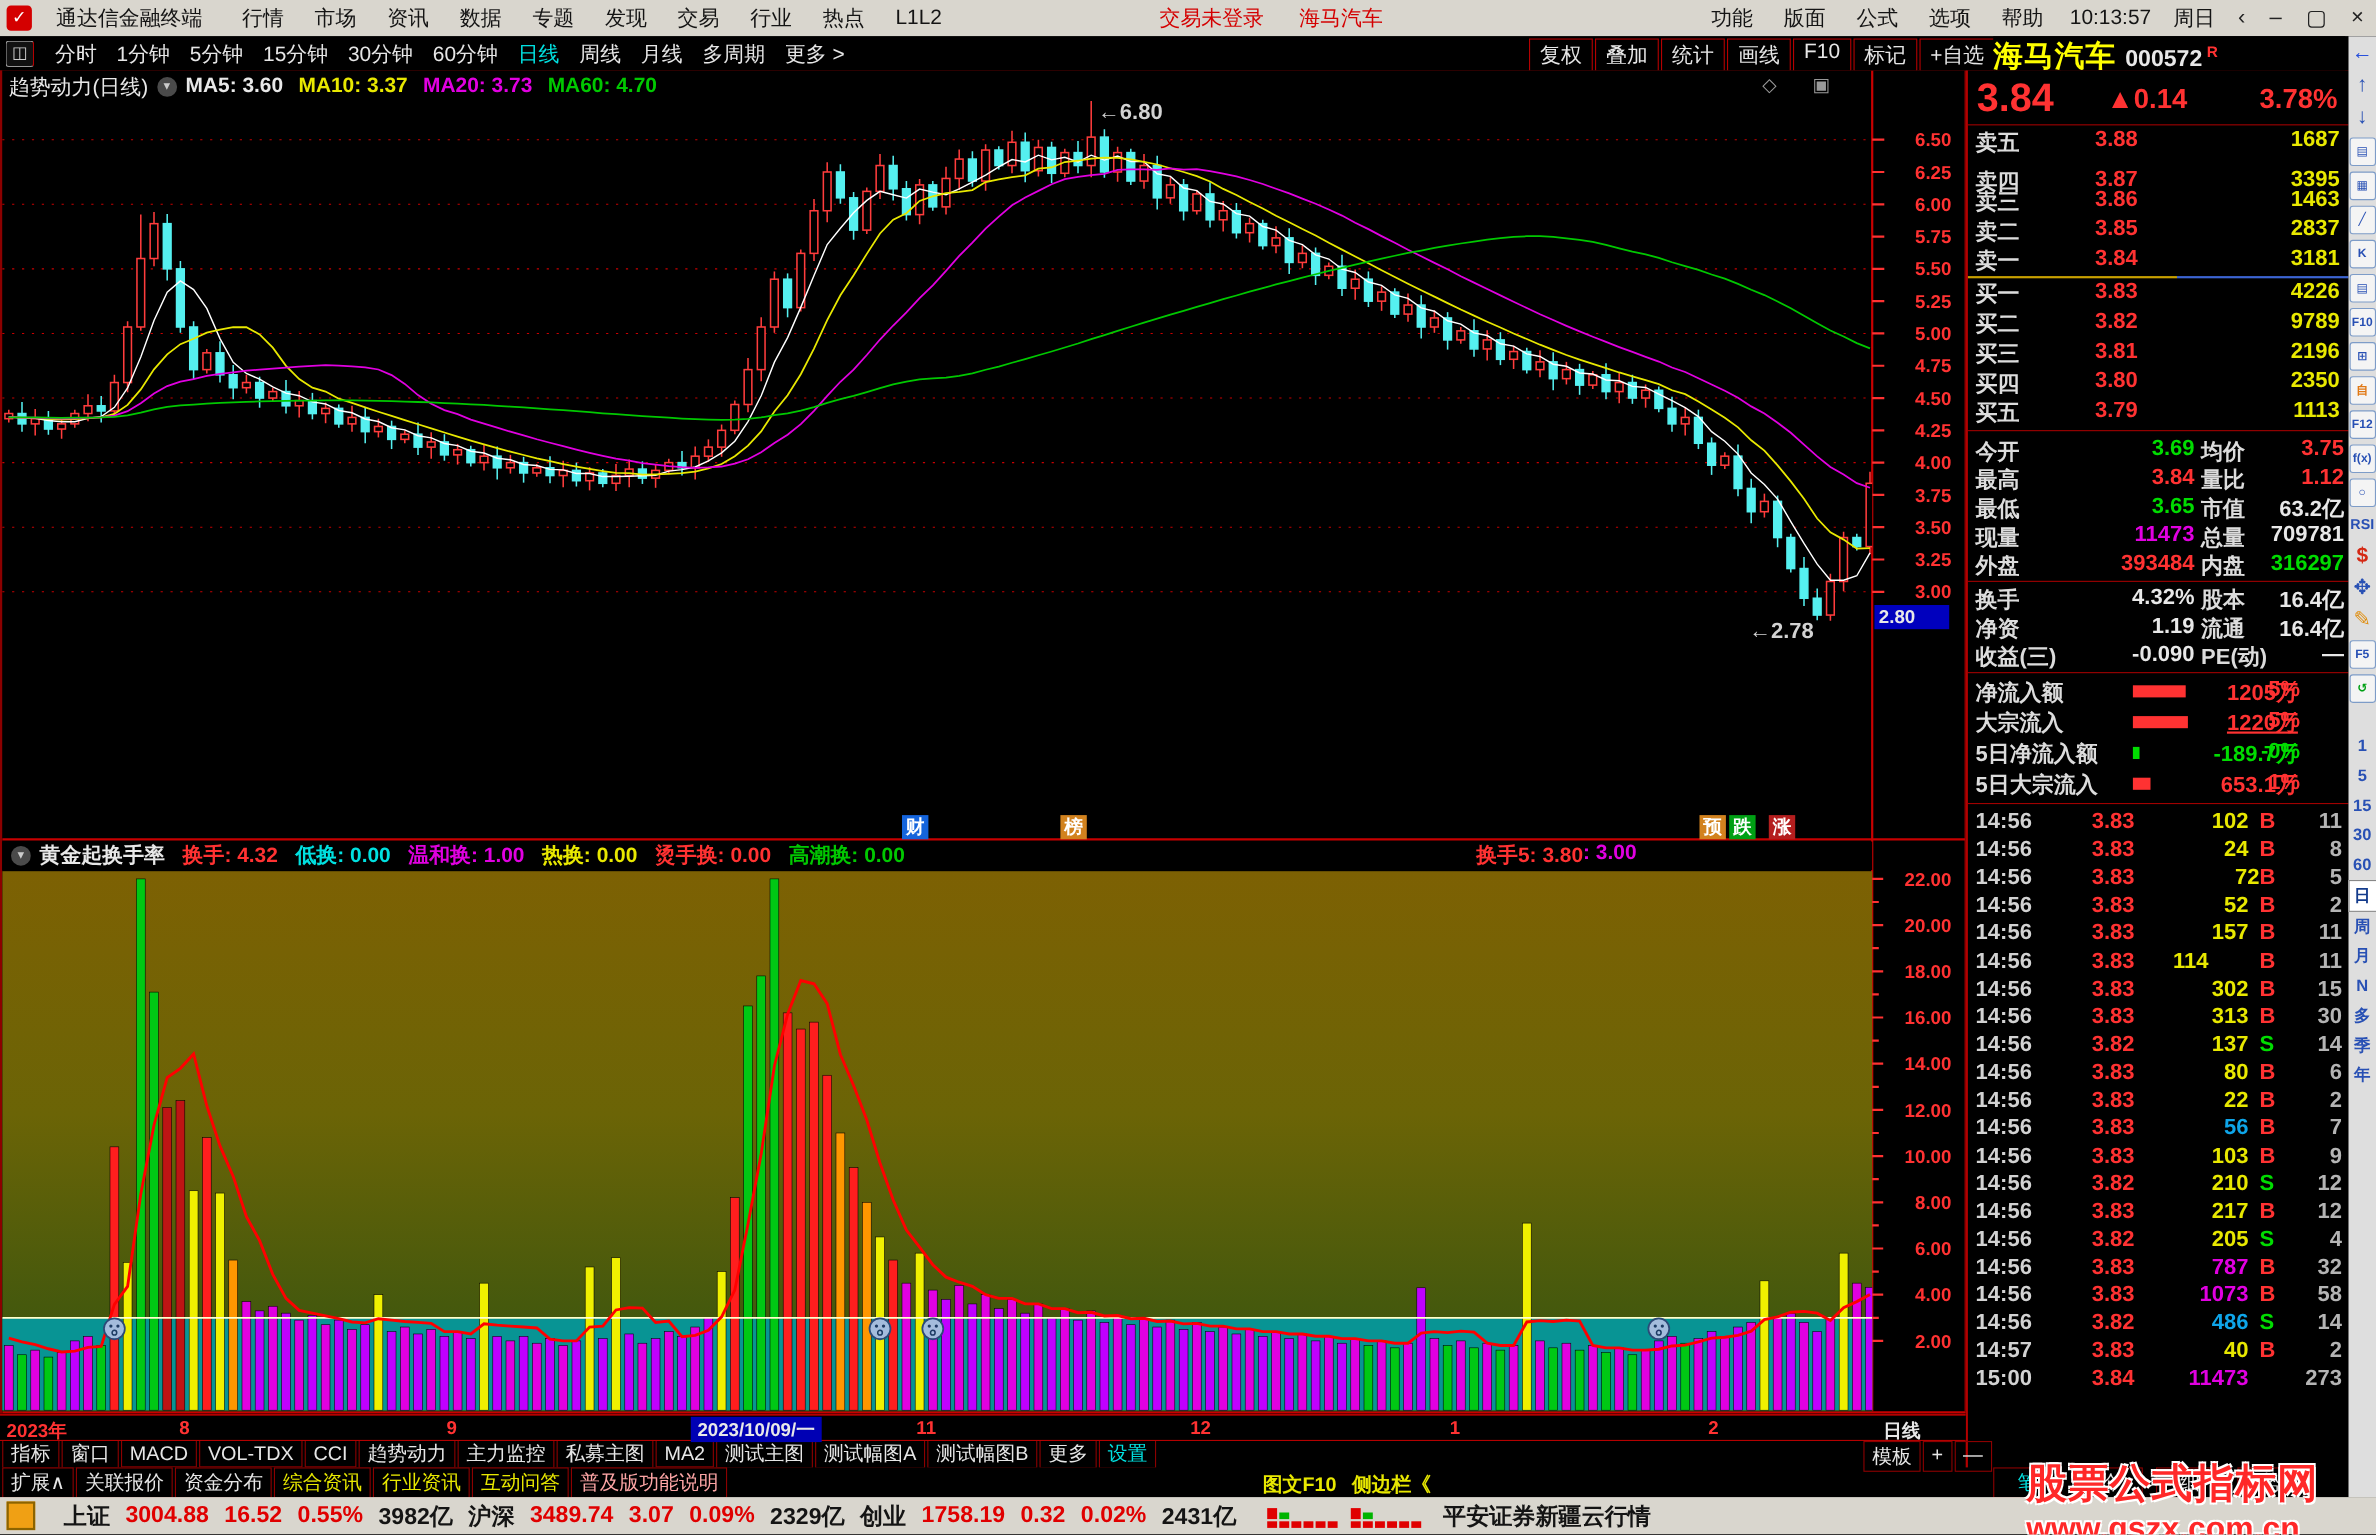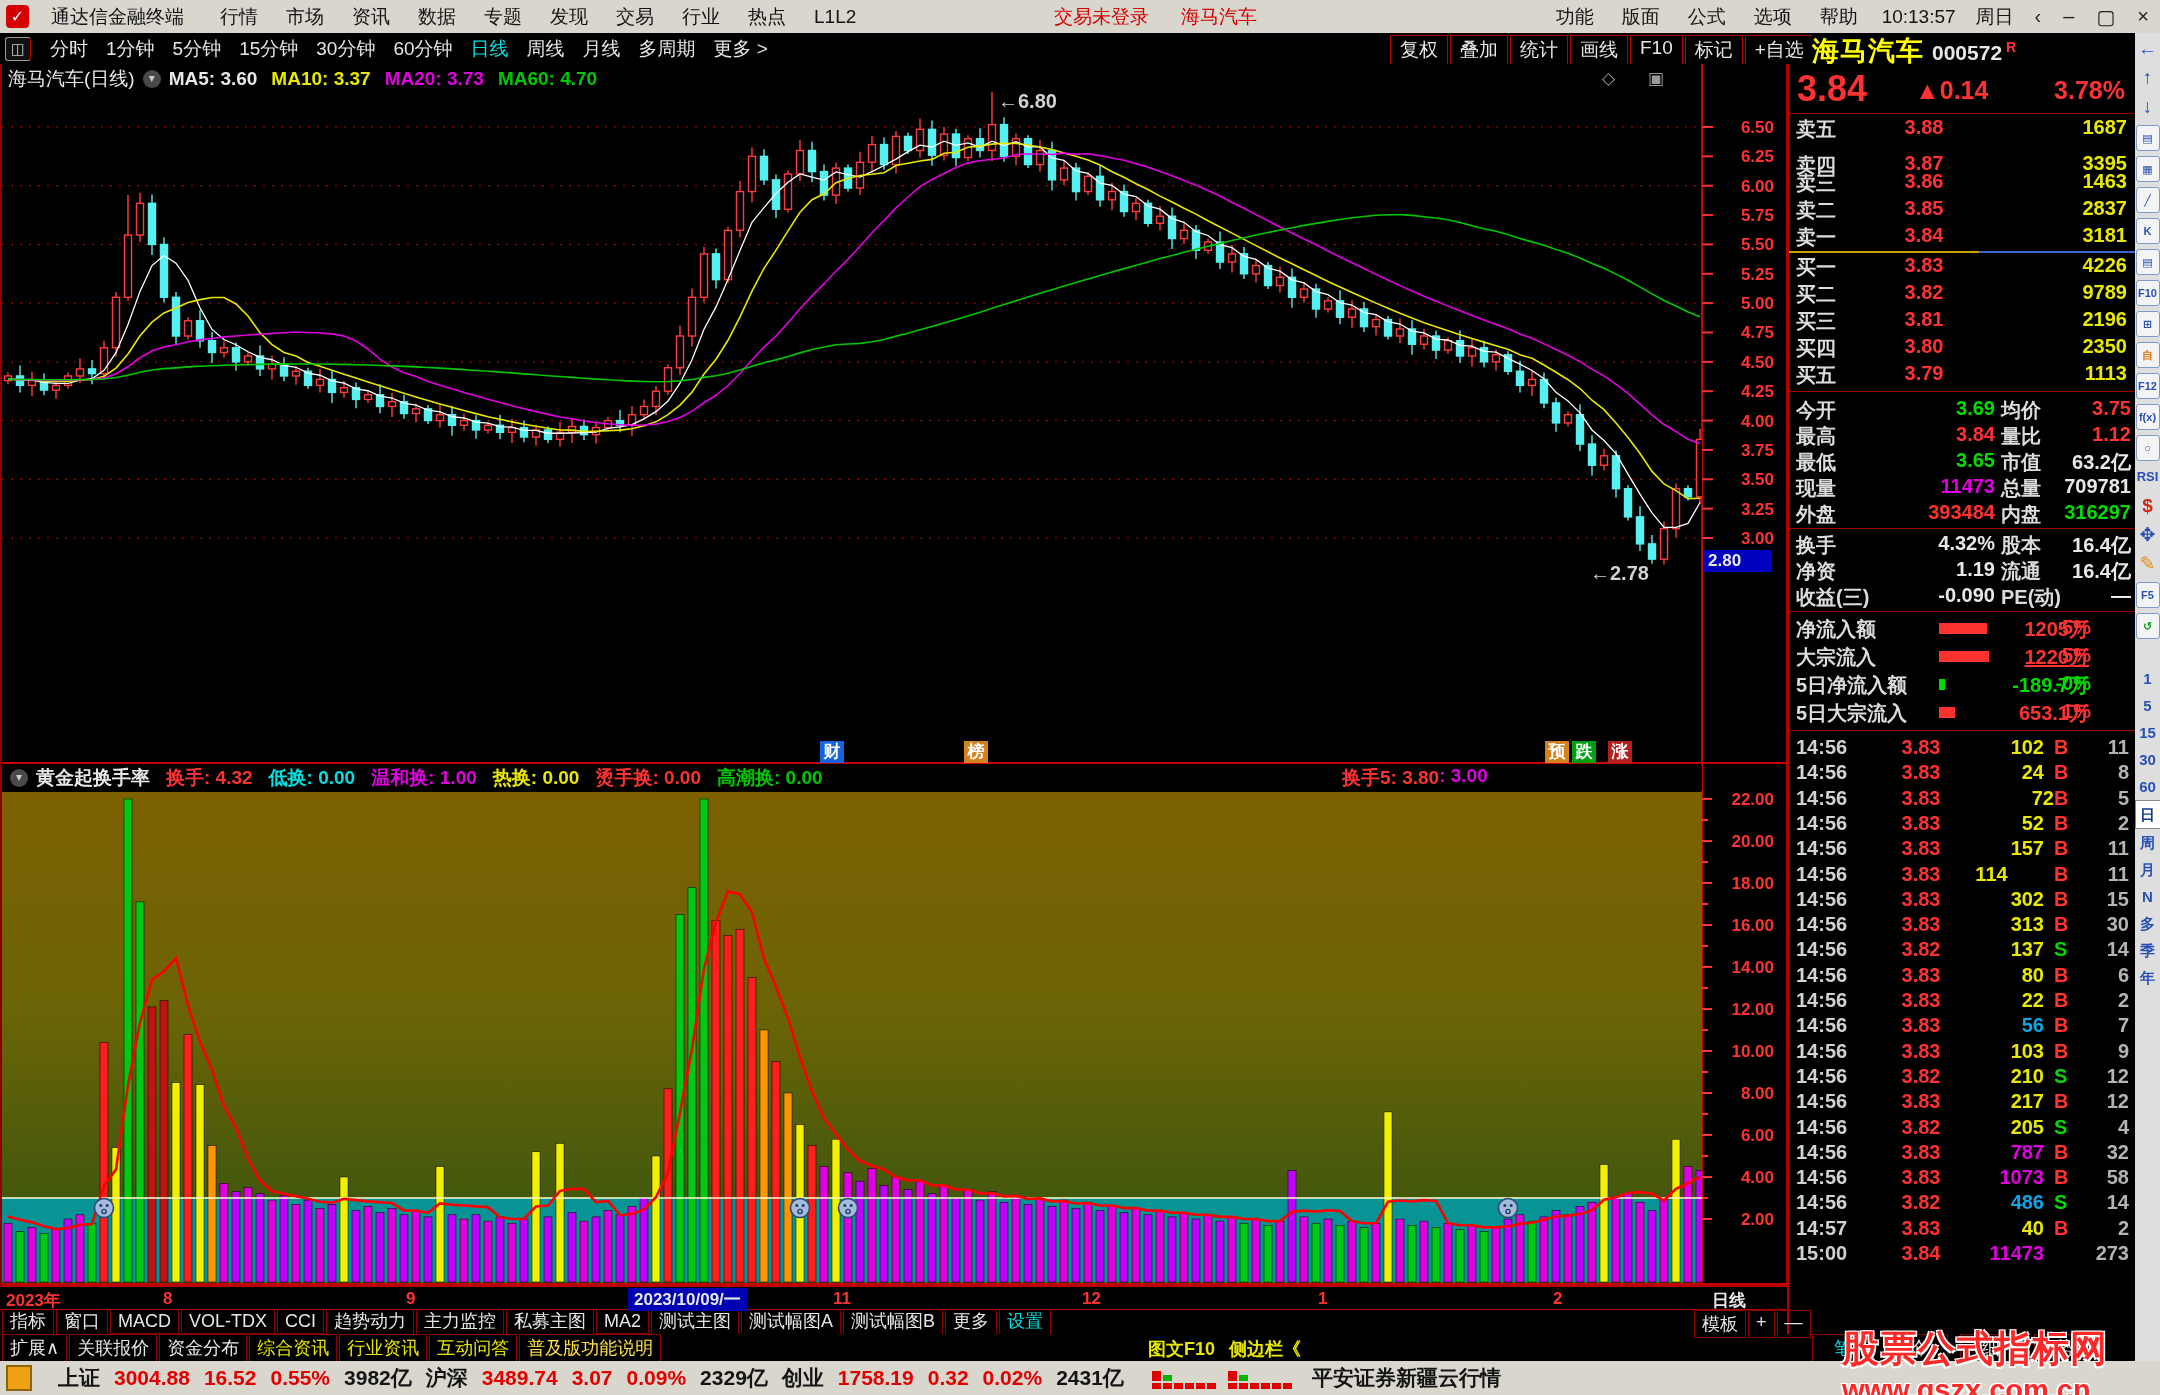--- a/index.html
+++ b/index.html
@@ -723,21 +723,21 @@
         <rect x="1694.5" y="439.35880000000003" width="7" height="57.54069999999996" fill="#000" stroke="#ff3c3c" stroke-width="1.4"></rect>
         <polyline points="6,378.76492 18,379.93922 30,380.17408000000006 42,382.2878199999999 54,383.4621199999999 66,383.46212 78,380.17408000000006 90,378.76492 102,370.30995999999993 114,352.69545999999997 126,324.51225999999997 138,291.39700000000005 150,265.56239999999997 162,255.46342000000004 174,263.2138 186,280.35858 198,307.83720000000005 210,329.4443200000001 222,339.54330000000004 234,344.71022 246,351.7560199999999 258,357.39266 270,359.7412599999999 282,365.37789999999995 294,367.25677999999994 306,373.12828 318,375.24201999999997 330,380.87865999999985 342,383.22726 354,388.86390000000006 366,390.74278000000004 378,396.14455999999996 390,398.02343999999994 402,403.19036000000006 414,405.06924000000004 426,410.2361600000001 438,411.88018 450,416.5773799999999 462,417.98654 474,422.21402 486,423.15346 498,426.67636000000005 510,427.14608 522,430.43412000000006 534,430.43412000000006 546,433.25244 558,433.2524400000001 570,433.01758000000007 582,432.54786 594,432.07813999999996 606,428.32038 618,426.91121999999996 630,424.56262 642,418.92598 654,411.64532 666,401.07662000000005 678,383.22726 690,359.74126 702,329.2094599999999 714,306.89775999999995 726,279.41913999999997 738,250.53136000000006 750,222.3481599999999 762,207.55197999999996 774,193.46038 786,182.18710000000004 798,173.96699999999993 810,177.02017999999998 822,180.07335999999998 834,171.85326000000003 846,174.67157999999995 858,177.02017999999998 870,171.61839999999995 882,165.51204 894,159.17081999999988 906,151.65529999999995 918,145.07921999999996 930,147.19295999999997 942,141.08659999999986 954,145.31408000000005 966,142.96548 978,147.19296000000003 990,141.08659999999998 1002,145.5489399999999 1014,141.79118 1026,146.95809999999994 1038,146.95809999999994 1050,157.99652000000003 1062,160.34512000000007 1074,170.91382000000004 1086,173.26242000000002 1098,183.12654000000003 1110,185.47514 1122,194.16496 1134,196.51356000000004 1146,205.90795999999995 1158,209.19600000000003 1170,218.5904 1182,222.3481599999999 1194,231.74256000000003 1206,235.50032000000004 1218,244.65985999999998 1230,247.71304000000003 1242,256.4028599999999 1254,259.45604 1266,268.14585999999997 1278,271.19903999999997 1290,279.88885999999997 1302,282.9420399999999 1314,291.6318599999999 1326,294.68503999999996 1338,302.67028000000005 1350,305.01887999999997 1362,312.5344 1374,314.64814000000007 1386,321.69394 1398,324.04254 1410,331.0883399999999 1422,332.96722000000005 1434,339.07358 1446,340.01302 1458,345.4148 1470,346.11938 1482,351.2863 1494,352.22574 1506,358.3321000000001 1518,364.20359999999994 1530,370.5448200000001 1542,378.76492 1554,392.3868 1566,401.07662000000005 1578,412.8196199999999 1590,429.96439999999996 1602,440.53310000000005 1614,453.6852600000001 1626,474.11807999999996 1638,494.08117999999996 1650,512.86998 1662,527.4313 1674,527.4313 1686,523.4386800000001 1698,502.53614000000005 " fill="none" stroke="#ffffff" stroke-width="1.3"></polyline>
         <polyline points="6,379.1172099999999 18,379.7043599999999 30,379.8217900000001 42,380.87865999999997 54,381.46581000000003 66,381.11352 78,380.05665 90,379.46950000000004 102,376.29889000000003 114,368.07878999999997 126,353.98719000000006 138,335.7855400000001 150,322.16365999999994 162,312.88669000000004 174,307.95463000000007 186,302.43541999999997 198,299.61710000000005 210,297.50336 222,297.50336000000004 234,303.9620100000001 246,316.05730000000017 258,332.61493000000013 270,344.5927899999999 282,352.4606 294,355.98349999999994 306,362.44214999999997 318,366.31734000000006 330,370.30996 342,374.30258 354,378.06034 366,381.93553 378,385.69329000000005 390,389.4510499999999 402,393.20881 414,396.96657000000005 426,400.48947 438,404.01237000000003 450,407.30041000000006 462,410.5884500000001 474,413.6416300000001 486,416.69480999999996 498,419.27826999999996 510,421.86173 522,424.21033 534,426.32406999999995 546,428.20295000000004 558,429.96440000000007 570,430.08182999999997 582,431.49099 594,431.25613 606,430.78641000000005 618,430.08183 630,428.79010000000005 642,425.73692000000005 654,421.86173 666,414.6984999999999 678,405.0692399999999 690,392.15193999999997 702,374.06772 714,359.27153999999996 726,340.24788000000007 738,316.8793099999999 750,291.04471 762,268.38071999999994 774,250.17907000000002 786,230.80312000000004 798,212.24918000000008 810,199.68417000000005 822,193.81267000000008 834,182.65681999999998 846,178.42934000000002 858,175.49358999999993 870,174.3192899999999 882,172.79269999999985 894,165.51204 906,163.16343999999998 918,161.0497000000001 930,159.40567999999996 942,153.29932000000002 954,152.24245000000008 966,147.31038999999998 978,146.13609000000002 990,144.1397800000001 1002,143.31777 1014,143.55262999999997 1026,144.96179 1038,147.07553000000013 1050,149.54156000000012 1062,152.9470300000001 1074,156.35250000000008 1086,160.1102600000001 1098,165.04231999999996 1110,171.7358299999999 1122,177.2550399999999 1134,183.71368999999981 1146,189.5851899999999 1158,196.16127 1170,202.03277000000003 1182,208.25655999999998 1194,214.12806 1206,220.70414 1218,226.92793 1230,233.15171999999995 1242,239.37550999999996 1254,245.59929999999997 1266,251.82309000000004 1278,257.92945000000003 1290,263.8009500000001 1302,269.6724500000001 1314,275.54395000000005 1326,281.41545 1338,286.93466 1350,292.45386999999994 1362,297.73821999999996 1374,303.14 1386,308.1894900000001 1398,313.3564100000001 1410,318.05361000000005 1422,322.75081 1434,326.86086 1446,330.85348 1458,334.72866999999997 1470,338.60386000000005 1482,342.1267600000001 1494,345.64966000000004 1506,349.1725599999999 1518,354.8091999999999 1530,358.33209999999997 1542,365.02561000000003 1554,372.30627000000004 1566,379.7043600000001 1578,388.51161000000013 1590,400.25461000000007 1602,409.64901 1614,423.0360299999999 1626,437.59735000000006 1638,453.45039999999995 1650,471.41719 1662,483.9822 1674,490.55828 1686,498.7783799999999 1698,498.30865999999986 " fill="none" stroke="#e8e800" stroke-width="1.6"></polyline>
         <polyline points="6,379.293355 18,379.58693000000005 30,379.64564500000006 42,380.17407999999995 54,380.4676549999999 66,380.2915099999999 78,379.76307499999984 90,379.4694999999999 102,377.884195 114,373.774145 126,366.55219999999997 138,357.74494999999996 150,350.99272500000006 162,346.88267500000006 174,344.7102200000001 186,341.7744700000002 198,339.8368750000002 210,338.4864300000001 222,336.9011250000001 234,336.0204 246,335.02224500000005 258,334.2002350000001 270,333.37822499999993 282,332.67364499999996 294,331.9690650000001 306,332.43878500000005 318,332.96722000000005 330,333.90666000000004 342,335.9029700000002 354,341.0111750000001 366,348.9964150000001 378,359.1541100000001 390,367.0219199999999 402,372.8347050000001 414,376.47503499999993 426,381.46581 438,385.1648550000001 450,388.80518500000005 462,392.445515 474,395.85098500000004 486,399.3151700000001 498,402.48578 510,405.6563899999999 522,408.70957 534,411.64532 546,414.34621 558,416.9883849999999 570,418.69112 582,421.03972 594,422.44888000000003 606,423.74061 618,424.68005 630,425.325915 642,424.97362499999997 654,424.0929 666,421.4507249999999 678,417.51682 690,411.116885 702,402.779355 714,395.263835 726,385.517145 738,373.48056999999994 750,359.91740500000003 762,347.0588200000001 774,336.0203999999999 786,322.75081 798,308.65921000000003 810,295.91805500000004 822,283.940195 834,270.96418 846,259.33860999999996 858,246.18644999999987 870,232.68200000000002 882,220.58670999999993 894,207.84555499999993 906,196.98327999999987 918,186.64944000000008 930,179.54492499999998 942,173.55599500000005 954,167.449635 966,162.869865 978,160.8148399999999 990,159.22953499999994 1002,158.05523499999998 1014,154.53233499999993 1026,154.06261499999988 1038,154.062615 1050,154.47361999999998 1062,153.1231749999999 1074,154.29747499999996 1086,153.71032500000007 1098,155.589205 1110,157.9378049999999 1122,160.286405 1134,163.63316000000003 1146,167.2734900000001 1158,171.61840000000007 1170,175.7871650000002 1182,180.6017950000001 1194,185.24028000000004 1206,190.4072000000001 1218,195.98512500000004 1230,202.44377500000002 1242,208.3152750000001 1254,214.656495 1266,220.70413999999988 1278,227.0453599999999 1290,232.91685999999999 1302,238.96450499999997 1314,244.83600499999994 1326,251.05979500000007 1338,256.93129500000003 1350,262.8027949999999 1362,268.55686499999996 1374,274.36965 1386,280.00629 1398,285.6429300000001 1410,290.92728 1422,296.21163000000007 1434,301.2024050000001 1446,306.13446499999986 1458,310.83166499999993 1470,315.528865 1482,319.93249 1494,324.3948299999999 1506,328.6810249999999 1518,334.08280499999995 1530,338.19285499999995 1542,343.88820999999996 1554,349.583565 1566,355.2789200000001 1578,361.62014 1590,369.42923499999995 1602,375.88788500000004 1614,384.3428449999999 1626,393.38495499999993 1638,404.12979999999993 1650,414.874645 1662,424.5039050000001 1674,431.432275 1686,439.24137000000013 1698,443.410135 " fill="none" stroke="#e100e1" stroke-width="1.6"></polyline>
         <polyline points="6,379.4107850000004 18,379.50864333333374 30,379.5282150000005 42,379.7043600000004 54,379.80221833333366 66,379.7435033333337 78,379.5673583333337 90,379.4695000000004 102,378.9410650000003 114,377.5710483333337 126,375.16373333333365 138,372.22798333333355 150,369.9772416666669 162,368.6072250000002 174,367.8830733333335 186,366.9044900000001 198,366.25862500000005 210,365.8084766666668 222,365.2800416666669 234,364.98646666666684 246,364.59503333333345 258,364.4188883333334 270,364.16445666666664 282,364.10574166666663 294,363.96873999999997 306,364.06659833333333 318,364.06659833333333 330,364.2818866666667 342,364.4188883333333 354,364.75160666666665 366,365.0060383333332 378,365.45618666666655 390,365.8280483333333 402,366.39562666666666 414,366.8849183333332 426,367.56992666666656 438,368.1570766666666 450,368.9203716666666 462,369.60537999999997 474,370.44696166666654 486,371.2102566666666 498,372.09098166666666 510,372.89341999999994 522,373.8524316666665 534,374.69401333333326 546,375.69216833333326 558,376.57289333333324 570,377.3557599999999 582,378.27562833333326 594,379.07806666666653 606,379.76307499999996 618,380.52637000000004 630,381.11352000000005 642,381.56366833333334 654,381.759385 666,381.56366833333334 678,380.8395166666666 690,379.46950000000004 702,377.3753316666665 714,375.71173999999996 726,373.28485333333333 738,370.0555283333334 750,366.31733999999994 762,362.8140116666667 774,359.8782616666666 786,356.51193499999994 798,352.87160499999993 810,349.50527833333325 822,346.9609616666666 834,344.80807833333336 846,344.0252116666668 858,343.3402033333333 870,341.67661166666664 882,339.4650133333333 894,336.13782999999995 906,333.2999383333333 918,329.7770383333332 930,326.48899833333314 942,322.9269549999999 954,319.521485 966,315.90072666666674 978,312.26039666666674 990,308.2677766666668 1002,304.60787500000015 1014,300.73268500000006 1026,297.0532116666667 1038,293.23673666666673 1050,289.69426500000014 1062,286.0343633333334 1074,282.5701783333334 1086,278.92984833333344 1098,275.4852350000001 1110,271.98190666666676 1122,268.61558000000014 1134,265.19053833333334 1146,261.9024983333333 1158,258.59488666666664 1170,255.4829916666667 1182,252.31238166666668 1194,249.3179166666668 1206,246.2647366666667 1218,243.42684500000001 1230,240.53023833333327 1242,237.8097766666666 1254,235.06974333333324 1266,232.50585499999983 1278,229.92239499999977 1290,227.7695116666664 1302,225.3426249999997 1314,223.36588666666648 1326,221.36957666666655 1338,219.56898333333316 1350,217.8075333333332 1362,216.47665999999992 1374,215.28278833333326 1386,214.75435333333303 1398,214.63692333333313 1410,215.4197899999998 1422,216.78980666666644 1434,217.96410666666645 1446,219.80384333333325 1458,222.5438766666664 1470,225.73405833333322 1482,228.7676666666664 1494,231.1945533333332 1506,234.48259333333317 1518,238.3969266666665 1530,241.86111166666643 1542,245.32529666666642 1554,249.57234833333303 1566,253.34967999999975 1578,258.04687999999976 1590,263.38994499999967 1602,268.243718333333 1614,274.1152183333331 1626,280.2215783333332 1638,287.1303766666664 1650,293.8630299999998 1662,300.43911 1674,305.95831999999984 1686,311.92767833333323 1698,316.74230833333314 " fill="none" stroke="#00c800" stroke-width="1.6"></polyline>
       </g>
       <text x="996" y="107.76600000000002" fill="#d2d2d2" font-size="20" font-weight="normal">←6.80</text>
       <text x="1588" y="579.8346" fill="#d2d2d2" font-size="20" font-weight="normal">←2.78</text>
     </svg>
   <div class="ktitle">
-    <span class="tname">海马汽车(日线)</span>
+    <span class="tname">趋势动力(日线)</span>
     <span class="circicon">▾</span>
     <span id="malabels" style="display:flex">
         <span class="ma" style="color: rgb(232, 232, 232);">MA5: 3.60</span>
         <span class="ma" style="color: rgb(232, 232, 0);">MA10: 3.37</span>
         <span class="ma" style="color: rgb(225, 0, 225);">MA20: 3.73</span>
         <span class="ma" style="color: rgb(0, 200, 0);">MA60: 4.70</span>
       </span>
   </div>
   <div class="pane-icons"><span>◇ ▣</span></div>
   <div id="badges">
@@ -796,21 +796,21 @@
     <span class="tab">+</span>
     <span class="tab">—</span>
   </div>
 <div class="abs tabsrow2" id="tabs2">
     <span class="tab" style="color: rgb(230, 230, 230);">扩展∧</span>
     <span class="tab" style="color: rgb(230, 230, 230);">关联报价</span>
     <span class="tab" style="color: rgb(230, 230, 230);">资金分布</span>
     <span class="tab" style="color: rgb(232, 232, 0);">综合资讯</span>
     <span class="tab" style="color: rgb(232, 232, 0);">行业资讯</span>
     <span class="tab" style="color: rgb(232, 232, 0);">互动问答</span>
-    <span class="tab" style="color: #fde047;">普及版功能说明</span>
+    <span class="tab" style="color: #fca5a5;">普及版功能说明</span>
   </div>
 <div class="t2right" id="t2right">
     <span>图文F10</span>
     <span>侧边栏《</span>
   </div>
 <div class="paneltabs" id="paneltabs">
     <span class="tab" style="color: rgb(0, 224, 224);">笔</span>
     <span class="tab">价</span>
     <span class="tab">细</span>
     <span class="tab">势</span>

